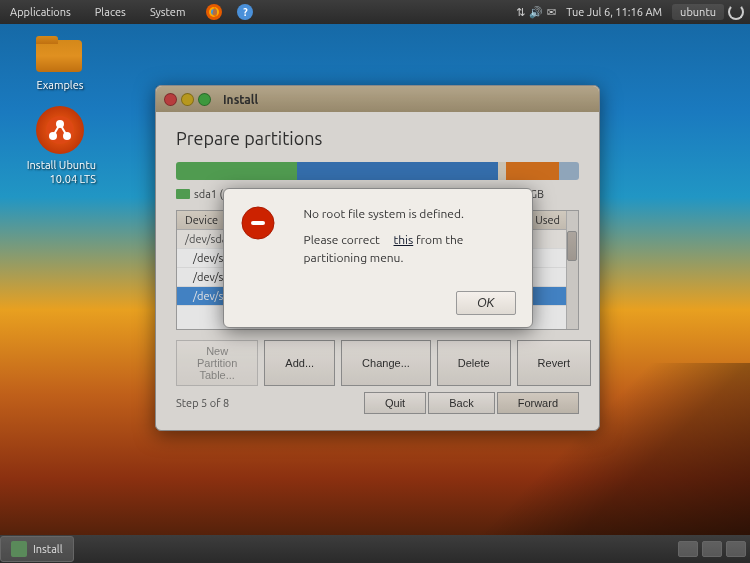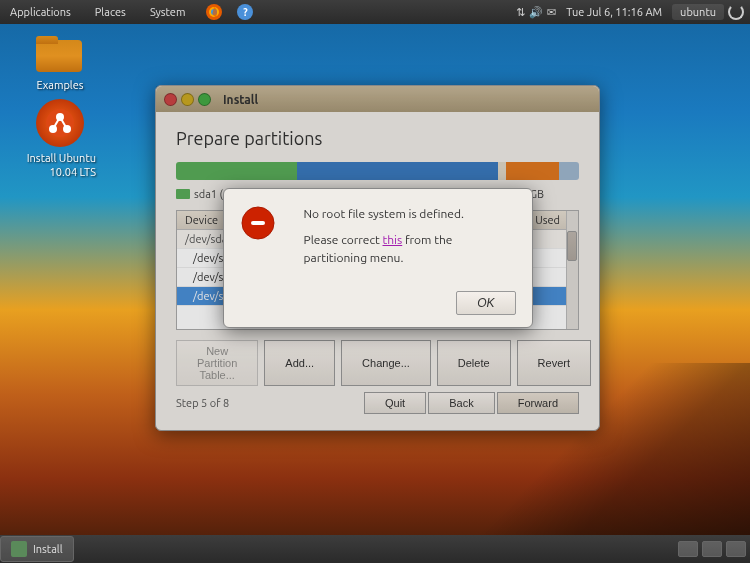--- a/index.html
+++ b/index.html
@@ -432,23 +432,24 @@
       flex-shrink: 0;
     }
 
     .dialog-text {
       font-size: 12px;
       color: #333;
       line-height: 1.5;
     }
 
     .dialog-text a {
-      color: #a21caf;
+      color: #0f172a;
       text-decoration: underline;
       cursor: pointer;
+      margin-left: 11px;
     }
 
     .dialog-footer {
       padding: 8px 16px 12px;
       display: flex;
       justify-content: flex-end;
     }
 
     .btn-ok {
       padding: 4px 20px;
@@ -545,21 +546,21 @@
       <span class="panel-username">ubuntu</span>
       <div class="panel-power"></div>
     </div>
   </div>
 
   <div class="desktop-icon" style="top: 30px; left: 20px;">
     <div class="folder-icon"></div>
     <span class="icon-label">Examples</span>
   </div>
 
-  <div class="desktop-icon" style="top: 95px; left: 20px;">
+  <div class="desktop-icon" style="top: 102px; left: 20px;">
     <div class="ubuntu-install-icon">
       <svg width="32" height="32" viewBox="0 0 32 32">
         <circle cx="16" cy="16" r="14" fill="#dd4814"></circle>
         <circle cx="16" cy="10" r="4" fill="white"></circle>
         <circle cx="9" cy="22" r="4" fill="white"></circle>
         <circle cx="23" cy="22" r="4" fill="white"></circle>
         <line x1="16" y1="10" x2="9" y2="22" stroke="white" stroke-width="2"></line>
         <line x1="16" y1="10" x2="23" y2="22" stroke="white" stroke-width="2"></line>
       </svg>
     </div>

